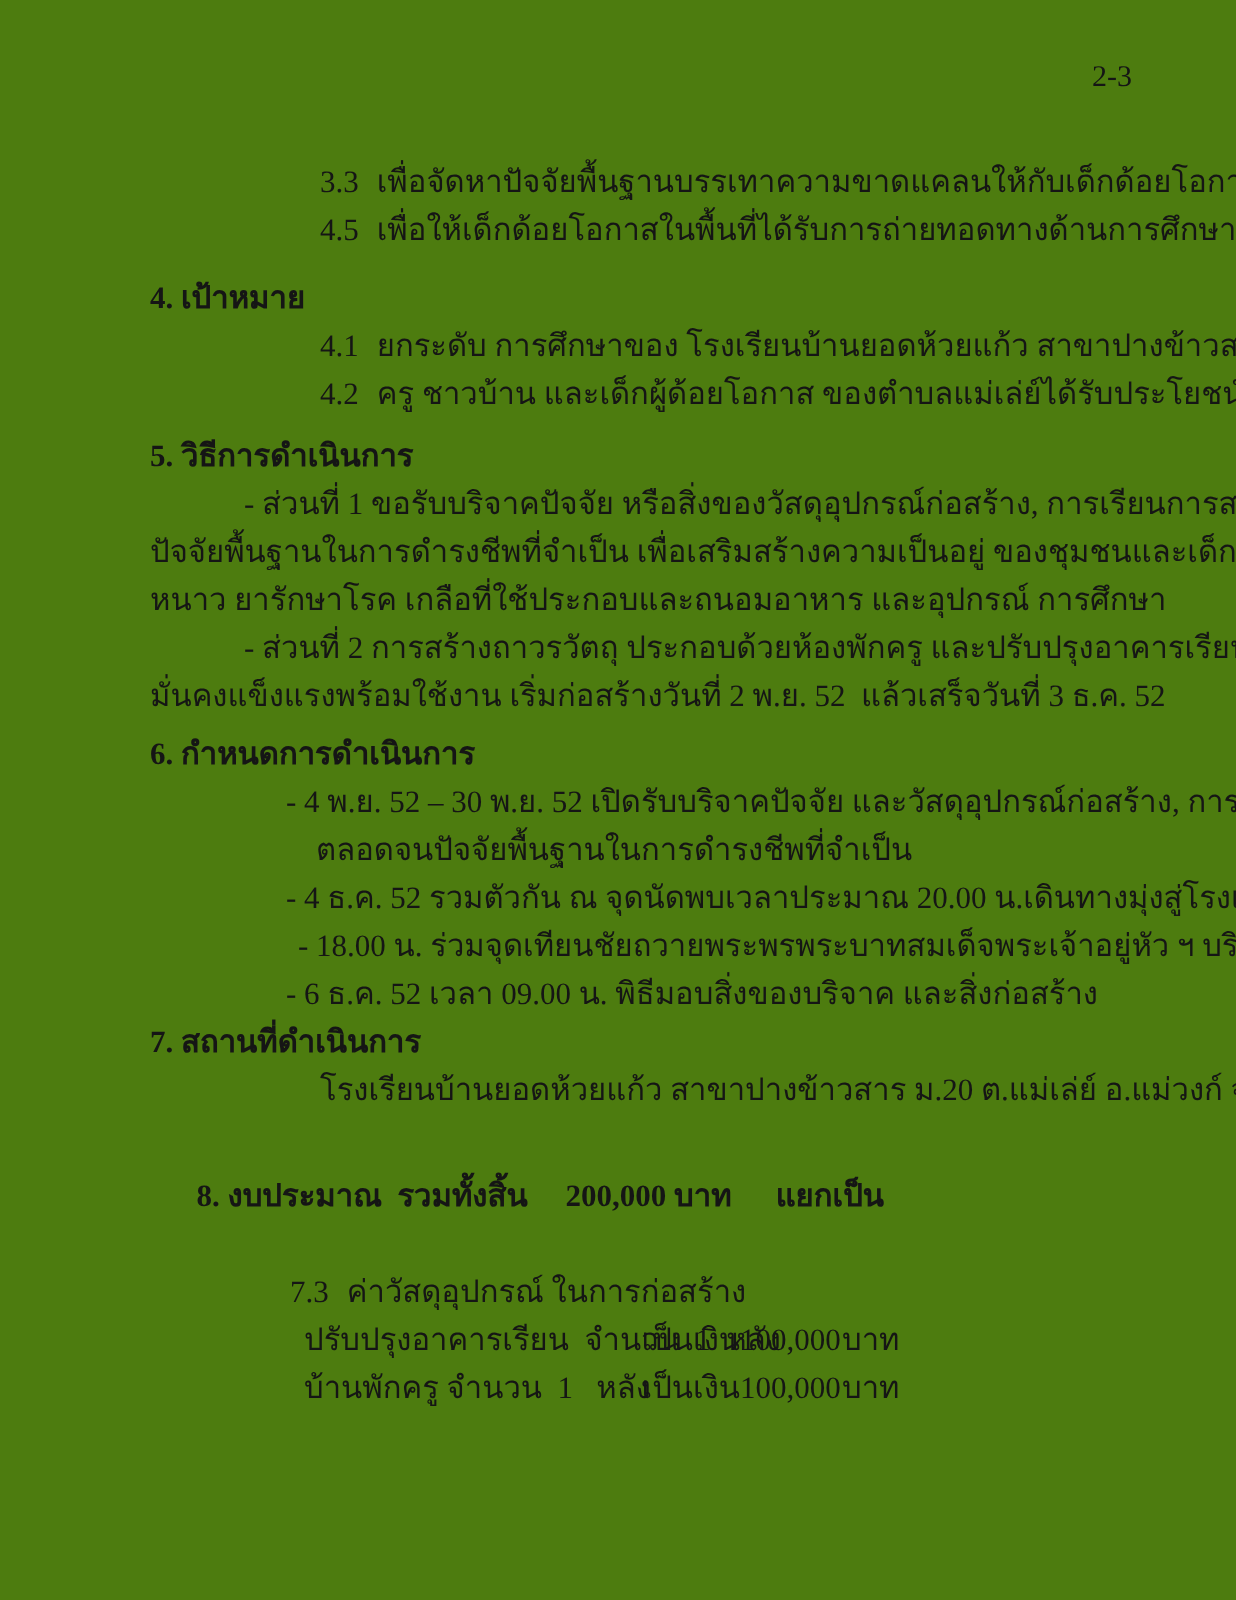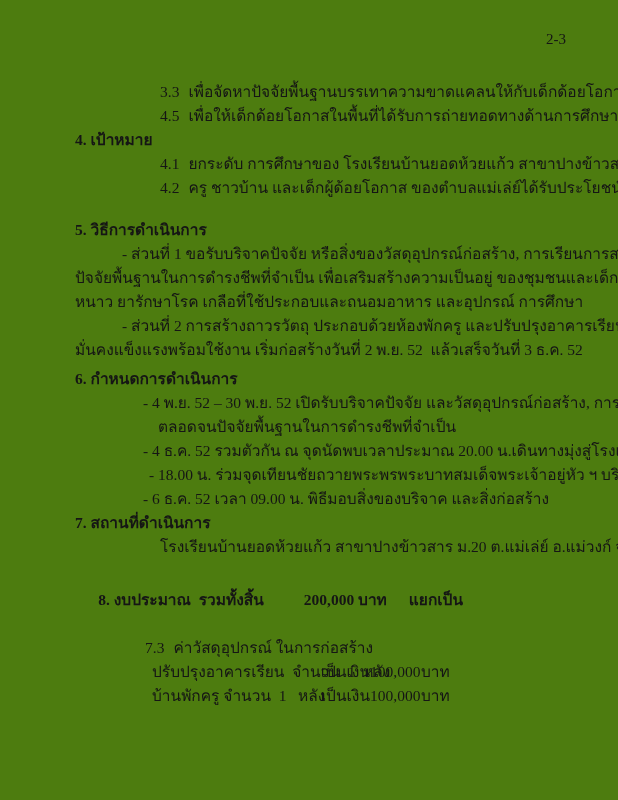--- a/index.html
+++ b/index.html
@@ -21,39 +21,39 @@
     font-size: 15px;
   }
   .content {
     position: absolute;
     top: 56px;
     left: 75px;
     right: 48px;
   }
   .ln { line-height: 24px; white-space: nowrap; }
   .heading { font-weight: bold; }
-  .h-gap   { }
-  .h-gap2  { margin-top: 18px; }
+  .h-gap   { margin-top: 10px; }
+  .h-gap2  { margin-top: 7px; }
   .h-gap3  { margin-top: 5px; }
   .first-block { margin-top: 24px; }
   .ind-item   { margin-left: 85px; }   
   .ind-part   { margin-left: 47px; }   
   .ind-dash   { margin-left: 68px; }   
   .ind-cont   { margin-left: 83px; }   
   .ind-sub    { margin-left: 74px; }   
   .ind-81     { margin-left: 70px; }   
   .ind-row    { margin-left: 77px; }   
   .num { display: inline-block; }
   .item-text { margin-left: 9px; }
   .keep-sp { white-space: pre; }
   .budget-row { display: flex; }
   .budget-item  { width: 155px; }
   .budget-label { width: 63px; text-align: right; }
   .budget-amount{ width: 51px; }
-  .amt   { margin-left: 40px; }
+  .amt   { margin-left: 19px; }
   .sfx   { margin-left: 22px; text-align: right; }
 </style>
 </head>
 <body>
 
 <div class="page">
 
   <div class="page-number">2-3</div>
 
   <div class="content">

